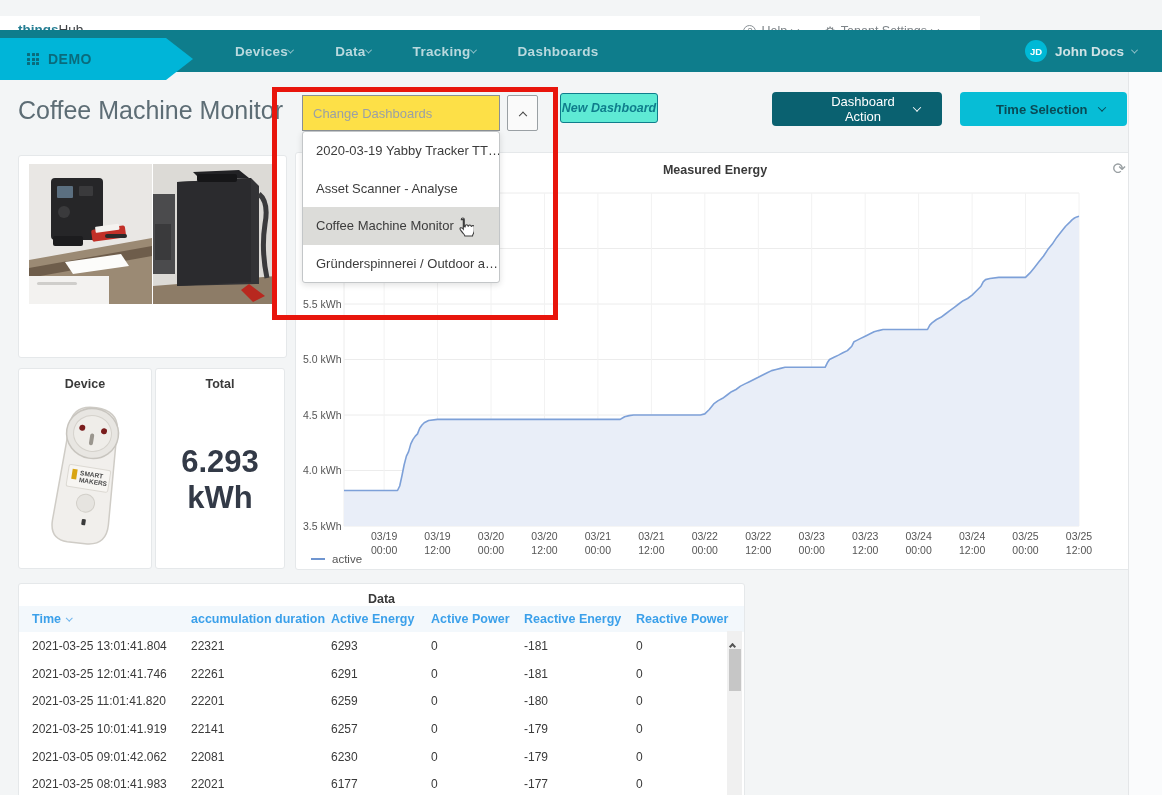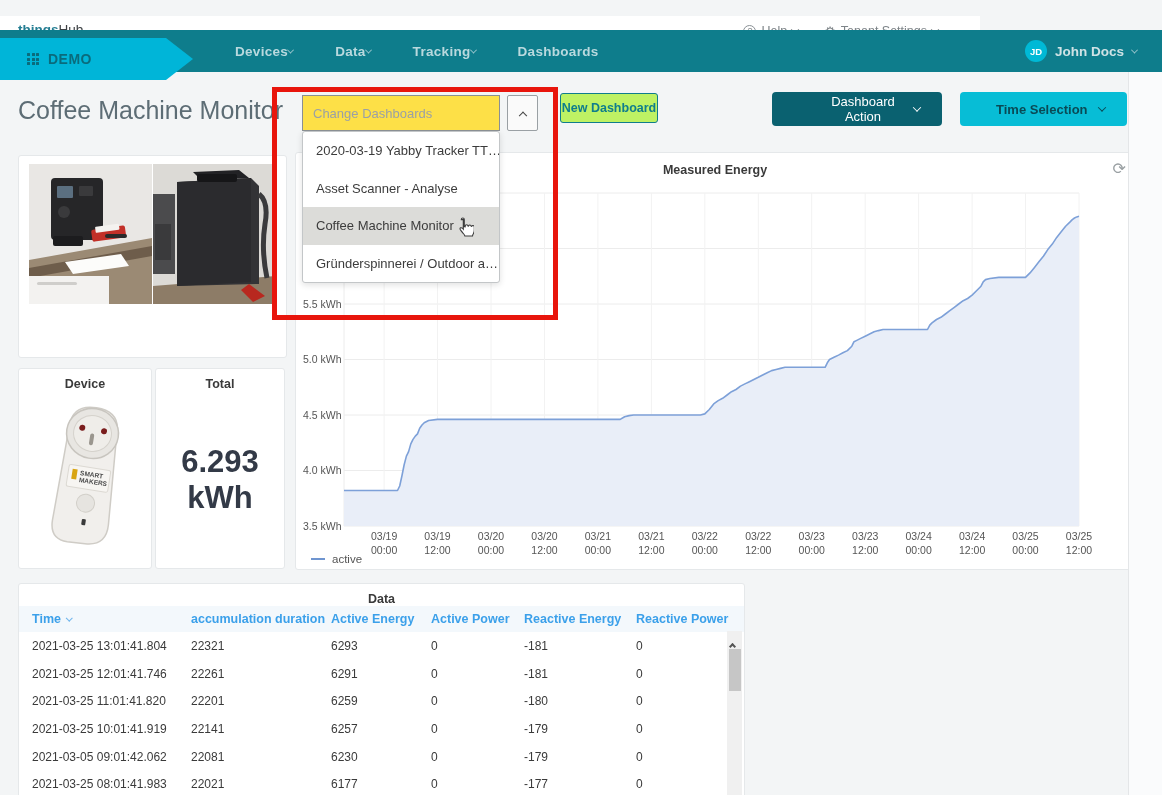--- a/index.html
+++ b/index.html
@@ -41,23 +41,23 @@
   .user-name { color:#cfe2e5; font-size:13.5px; font-weight:600; }
   .nav-user .chev { border-color:#9cc6cd; width:5px; height:5px; }
 
   
   .page-title { position:absolute; left:18px; top:96px; font-size:25px; font-weight:400; color:#5d6d75; }
 
   .card { position:absolute; background:#fff; border:1px solid #e5e8ea; border-radius:3px; }
   .card-title { text-align:center; font-size:12.5px; font-weight:700; color:#3a3a3a; padding-top:8px; }
 
   
-  .btn-new { position:absolute; left:560px; top:93px; width:98px; height:30px; background:#bef264;
+  .btn-new { position:absolute; left:560px; top:93px; width:98px; height:30px; background:#5eead4;
     border:1px solid #0f7d8c; border-radius:3px; color:#0f7d8c; font-weight:700; font-size:12.5px; cursor:pointer;
-    font-family:"Liberation Sans",sans-serif; }
+    font-family:"Liberation Sans",sans-serif;font-style:italic; }
   .btn-action { position:absolute; left:772px; top:92px; width:170px; height:34px; background:#0a6170;
     border:none; border-radius:4px; color:#fff; font-size:13px; cursor:pointer; font-family:"Liberation Sans",sans-serif;
     display:flex; align-items:center; justify-content:space-between; padding:0 22px 0 40px; }
   .btn-action .chev { border-color:#fff; }
   .btn-time { position:absolute; left:960px; top:92px; width:167px; height:34px; background:#07bdd6;
     border:none; border-radius:4px; color:#0a4a55; font-size:13px; font-weight:600; cursor:pointer;
     font-family:"Liberation Sans",sans-serif; display:flex; align-items:center; justify-content:space-between;
     padding:0 22px 0 36px; }
   .btn-time .chev { border-color:#0a4a55; }
 

